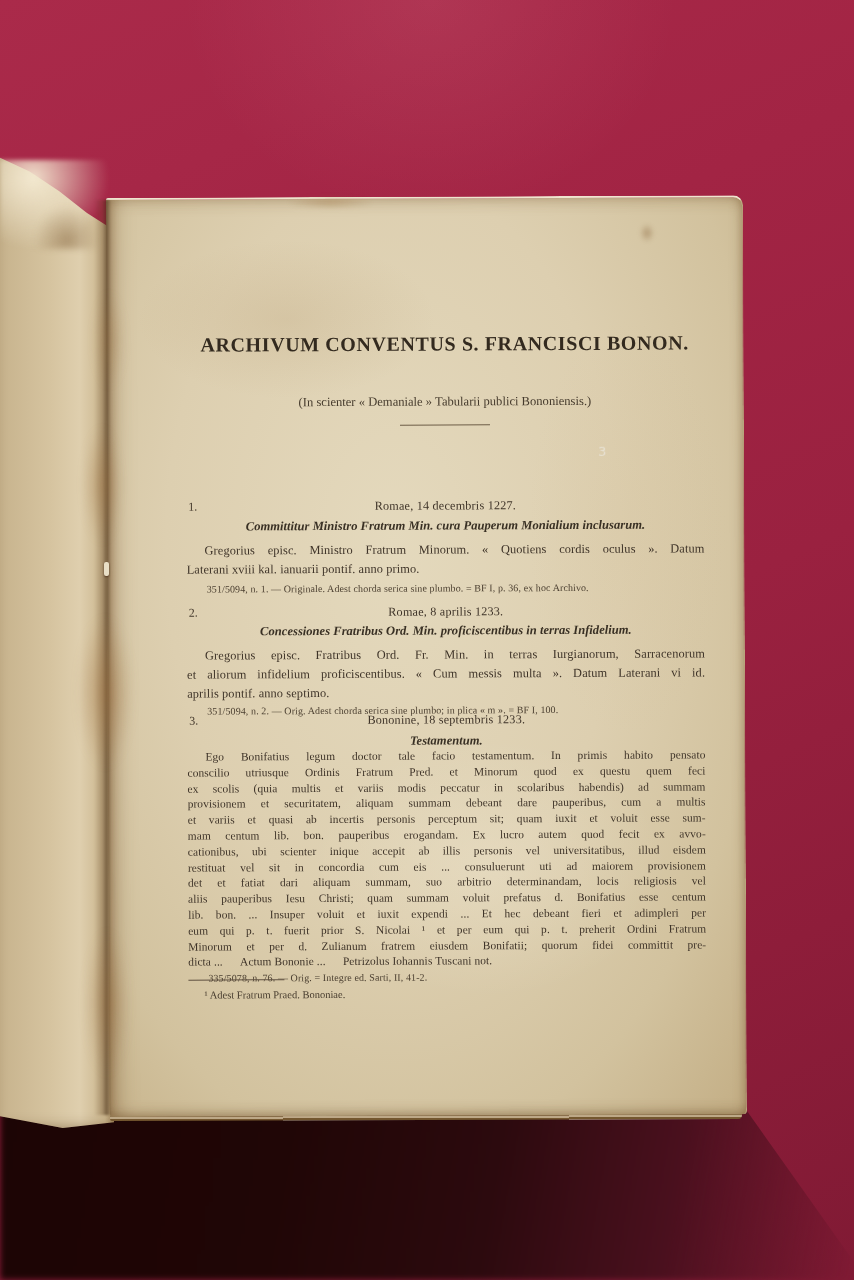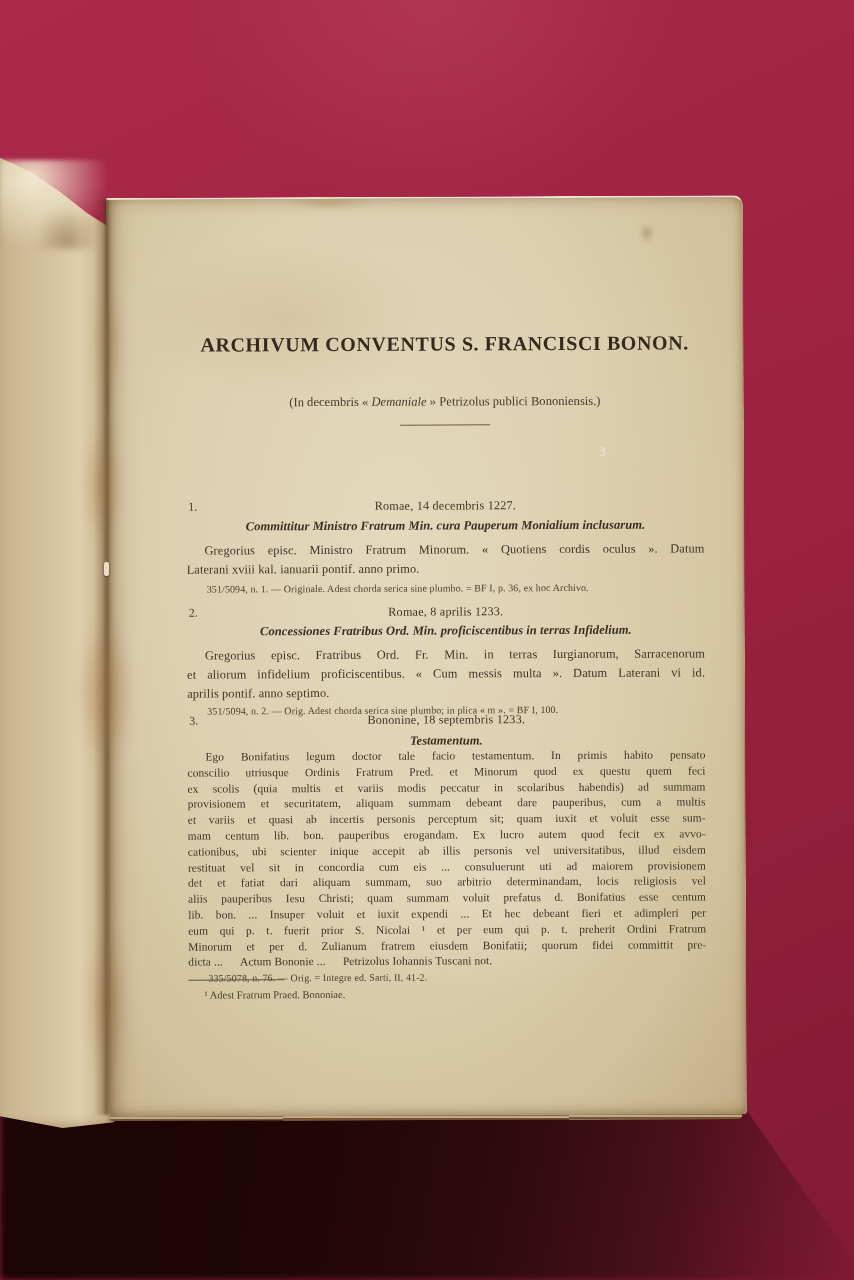--- a/index.html
+++ b/index.html
@@ -48,21 +48,21 @@
       filter:blur(1px);}
   .stain{position:absolute;border-radius:50%;}
   .thread{position:absolute;left:104px;top:562px;width:5px;height:14px;background:#e9dfc6;
       border-radius:2px;box-shadow:0 1px 2px rgba(60,30,10,0.6);}
   
   .content{position:absolute;left:79px;top:0;width:518px;height:917px;color:#3e3328;}
   .title{position:absolute;top:134px;left:0;width:518px;margin:0;text-align:center;
       font-size:20px;font-weight:bold;letter-spacing:0.6px;color:#332a1f;}
   .subtitle{position:absolute;top:196px;left:0;width:518px;text-align:center;
       font-size:12.6px;color:#453a2c;}
-  .subtitle .it{font-style:italic;}
+  .subtitle .it{}
   .rule{position:absolute;top:226px;left:214px;width:90px;border-top:1.6px solid #6d5d47;}
   .pencil{position:absolute;left:491px;top:246px;font-size:13px;color:rgba(235,233,224,0.72);
       filter:blur(0.4px);font-family:"DejaVu Sans",sans-serif;}
   .secrow{position:absolute;left:0;width:518px;}
   .num{position:absolute;left:2px;top:0;font-size:12px;color:#43382b;}
   .date{display:block;text-align:center;font-size:12.2px;color:#3e3328;letter-spacing:0.2px;}
   .heading{position:absolute;left:0;width:518px;text-align:center;font-style:italic;
       font-weight:600;font-size:12.6px;color:#39302ends4;}
   .heading{color:#393024;}
   .bline{position:absolute;left:0;width:518px;text-align:justify;text-align-last:justify;
@@ -90,21 +90,21 @@
 
   <div class="page-stack"></div>
 
   <div class="page-main">
     <div class="tex" style="left:30px;top:40px;width:300px;height:160px;background:radial-gradient(ellipse,rgba(170,140,95,0.18),rgba(170,140,95,0) 70%);"></div>
     <div class="tex" style="left:200px;top:540px;width:360px;height:260px;background:radial-gradient(ellipse,rgba(255,250,235,0.22),rgba(255,250,235,0) 70%);"></div>
     <div class="tex" style="left:420px;top:120px;width:200px;height:420px;background:radial-gradient(ellipse,rgba(210,190,150,0.20),rgba(210,190,150,0) 70%);"></div>
 
     <div class="content">
       <h1 class="title">ARCHIVUM CONVENTUS S. FRANCISCI BONON.</h1>
-      <div class="subtitle"><span>(In decembris « </span><span class="it">Demaniale</span><span> » Petrizolus publici Bononiensis.)</span></div>
+      <div class="subtitle"><span>(In scienter « </span><span class="it">Demaniale</span><span> » Tabularii publici Bononiensis.)</span></div>
       <div class="rule"></div>
 
       <div class="secrow" style="top:300px">
         <span class="num">1.</span>
         <span class="date">Romae, 14 decembris 1227.</span>
       </div>
       <div class="heading" style="top:320px">Committitur Ministro Fratrum Min. cura Pauperum Monialium inclusarum.</div>
       <div class="bline s12 first" style="top:345px">Gregorius episc. Ministro Fratrum Minorum. « Quotiens cordis oculus ». Datum</div>
       <div class="bline s12 last" style="top:364px">Laterani xviii kal. ianuarii pontif. anno primo.</div>
       <div class="ref" style="top:384px">351/5094, n. 1. — Originale. Adest chorda serica sine plumbo. = BF I, p. 36, ex hoc Archivo.</div>

